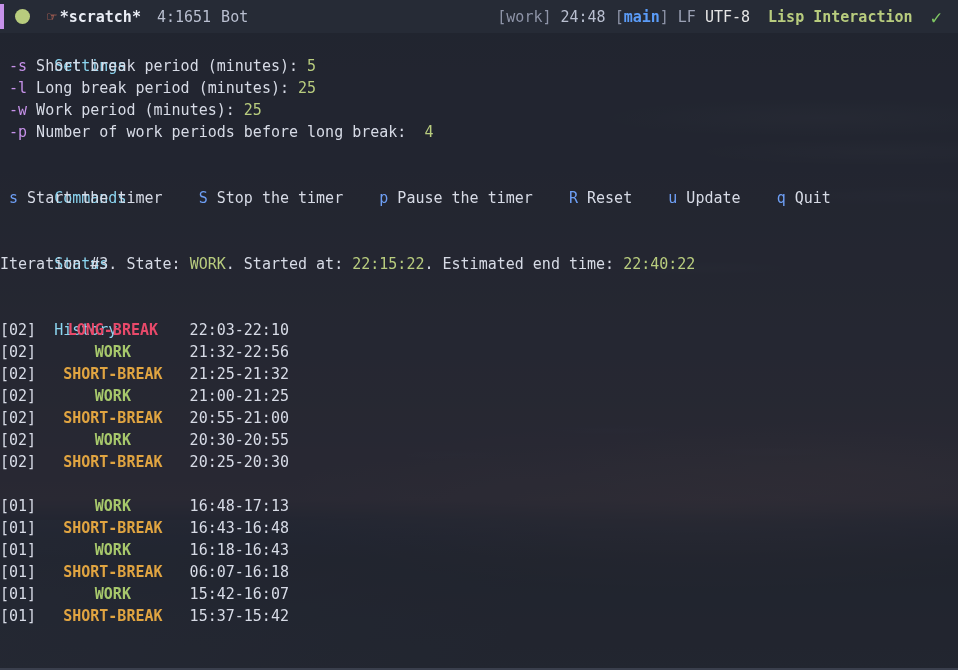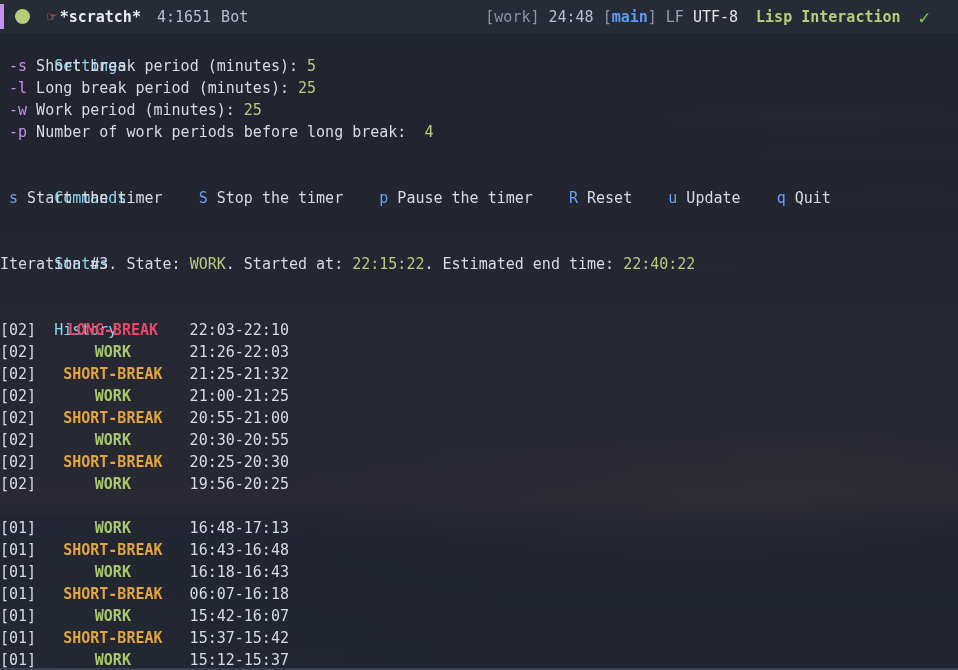--- a/index.html
+++ b/index.html
@@ -121,21 +121,21 @@
   }
   .ml-bot {
     color: #b9bfd0;
     margin-left: 10px;
     flex: 0 0 auto;
   }
   .ml-right {
     margin-left: auto;
     display: flex;
     align-items: center;
-    padding-right: 28px;
+    padding-right: 16px;
   }
   .ml-persp   { color: #8e94a8; }
   .ml-time    { color: #b9bfd0; margin-left: 9px; }
   .ml-bracket { color: #8e94a8; margin-left: 9px; }
   .ml-branch  { color: #5b9cf8; font-weight: bold; }
   .ml-eol     { color: #9ba1b4; margin-left: 9px; text-align: center; }
   .ml-enc     { color: #e5e5e5; margin-left: 9px; }
   .ml-major   { color: #b8cc7e; font-weight: bold; margin-left: 18px; }
   .ml-check   { color: #7fc663; margin-left: 18px; font-size: 19px; font-weight: bold; }
 
@@ -246,33 +246,31 @@
     </div>
     <div class="line"><span class="status-text">Iteration #3. State: </span><span class="state-work-inline">WORK</span><span class="status-text">. Started at: </span><span class="time-val">22:15:22</span><span class="status-text">. Estimated end time: </span><span class="time-val">22:40:22</span></div>
 
     <div class="blank"></div>
 
     <div class="line">
       <span class="sec-head">History</span>
     </div>
     <div id="history-rows">
         <div class="line"><span class="hist-iter hist-iter-cell">[02]</span><span class="hist-state-cell st-long">LONG-BREAK</span><span class="hist-range">  22:03-22:10</span></div>
-        <div class="line"><span class="hist-iter hist-iter-cell">[02]</span><span class="hist-state-cell st-work">WORK</span><span class="hist-range">  21:26-22:03</span></div>
+        <div class="line"><span class="hist-iter hist-iter-cell">[02]</span><span class="hist-state-cell st-work">WORK</span><span class="hist-range">  21:32-22:56</span></div>
         <div class="line"><span class="hist-iter hist-iter-cell">[02]</span><span class="hist-state-cell st-short">SHORT-BREAK</span><span class="hist-range">  21:25-21:32</span></div>
         <div class="line"><span class="hist-iter hist-iter-cell">[02]</span><span class="hist-state-cell st-work">WORK</span><span class="hist-range">  21:00-21:25</span></div>
         <div class="line"><span class="hist-iter hist-iter-cell">[02]</span><span class="hist-state-cell st-short">SHORT-BREAK</span><span class="hist-range">  20:55-21:00</span></div>
         <div class="line"><span class="hist-iter hist-iter-cell">[02]</span><span class="hist-state-cell st-work">WORK</span><span class="hist-range">  20:30-20:55</span></div>
         <div class="line"><span class="hist-iter hist-iter-cell">[02]</span><span class="hist-state-cell st-short">SHORT-BREAK</span><span class="hist-range">  20:25-20:30</span></div>
-        <div class="line"><span class="hist-iter hist-iter-cell">[02]</span><span class="hist-state-cell st-work">WORK</span><span class="hist-range">  19:56-20:25</span></div>
         <div class="blank"></div>
         <div class="line"><span class="hist-iter hist-iter-cell">[01]</span><span class="hist-state-cell st-work">WORK</span><span class="hist-range">  16:48-17:13</span></div>
         <div class="line"><span class="hist-iter hist-iter-cell">[01]</span><span class="hist-state-cell st-short">SHORT-BREAK</span><span class="hist-range">  16:43-16:48</span></div>
         <div class="line"><span class="hist-iter hist-iter-cell">[01]</span><span class="hist-state-cell st-work">WORK</span><span class="hist-range">  16:18-16:43</span></div>
         <div class="line"><span class="hist-iter hist-iter-cell">[01]</span><span class="hist-state-cell st-short">SHORT-BREAK</span><span class="hist-range">  06:07-16:18</span></div>
         <div class="line"><span class="hist-iter hist-iter-cell">[01]</span><span class="hist-state-cell st-work">WORK</span><span class="hist-range">  15:42-16:07</span></div>
         <div class="line"><span class="hist-iter hist-iter-cell">[01]</span><span class="hist-state-cell st-short">SHORT-BREAK</span><span class="hist-range">  15:37-15:42</span></div>
-        <div class="line"><span class="hist-iter hist-iter-cell">[01]</span><span class="hist-state-cell st-work">WORK</span><span class="hist-range">  15:12-15:37</span></div>
       </div>
 
   </div>
 
   <div id="bottom-rule"></div>
 </div>
 
 </body></html>

